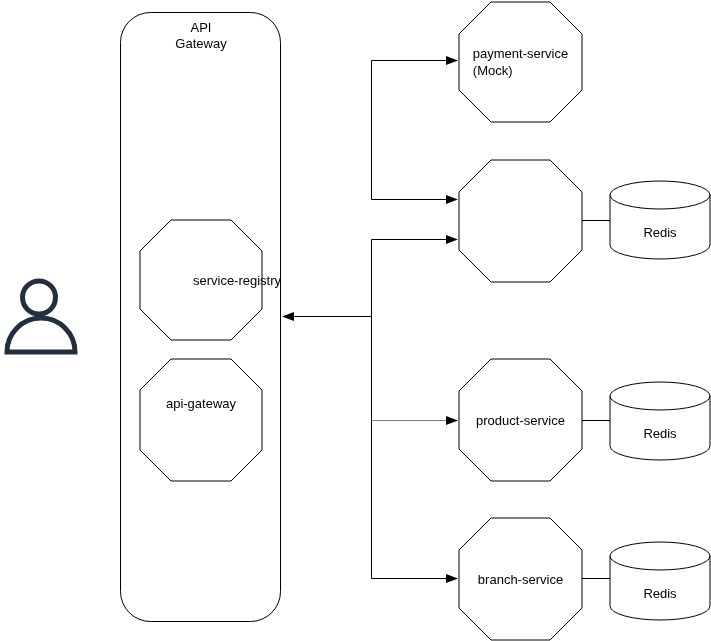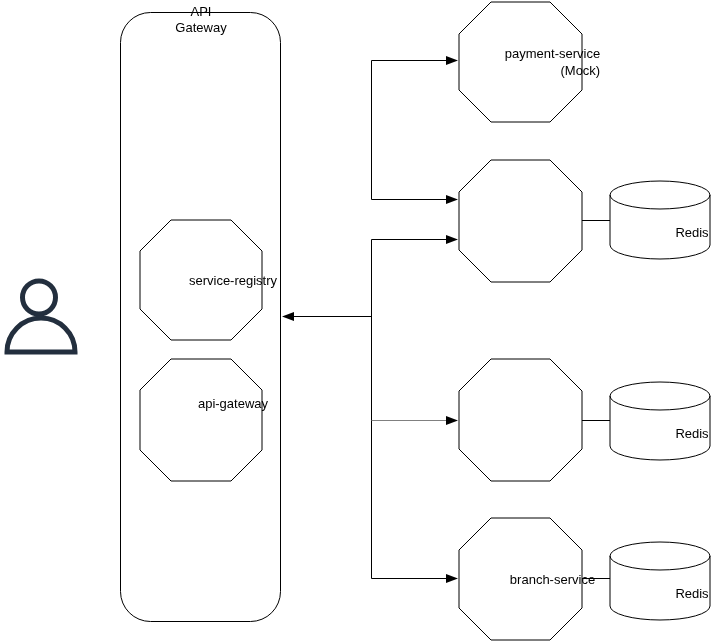--- a/index.html
+++ b/index.html
@@ -7,25 +7,24 @@
     position:relative;
     width:711px; height:641px;
     background:#ffffff;
     font-family:"Liberation Sans","DejaVu Sans",sans-serif;
     overflow:hidden;
   }
   .canvas svg { position:absolute; left:0; top:0; }
   .label {
     position:absolute;
     display:flex; align-items:center; justify-content:center;
-    text-align:right;
+    text-align:left;
     font-size:13px; line-height:17px; color:#000;
     white-space:pre-line;
     pointer-events:none;
-    margin-left:32px;
   }
   .title-label {
     position:absolute;
     text-align:center;
     font-size:13px; line-height:16px; color:#000;
     white-space:pre-line;
     pointer-events:none;
   }
 </style>
 </head>
@@ -82,31 +81,32 @@
         <path d="M 610,556 A 50 14 0 0 0 710,556" fill="none"></path>
       </g>
     </g>
 
     <g fill="none" stroke="#232F3E" stroke-width="5">
       <circle cx="39" cy="297.5" r="16.5"></circle>
       <path d="M 7,352 A 34 34 0 0 1 75,352 Z"></path>
     </g>
   </svg>
 
-  <div class="title-label" style="left:121px; top:4px; width:160px;">API
+  <div class="title-label" style="left:121px; top:20px; width:160px;">API
 Gateway</div>
 
-  <div class="label" style="left:140px; top:220px; width:122px; height:120px;">service-registry</div>
+  <div class="label" style="left:140px; top:220px; width:122px; height:120px;padding-left:36px;">service-registry</div>
 
   <div class="label" style="left:140px; top:359px; width:122px; height:88px;">api-gateway</div>
 
   <div class="label" style="left:459px; top:2px; width:123px; height:120px;">payment-service
 (Mock)</div>
 
 
+  <div class="label" style="left:459px; top:359px; width:123px; height:122px;">product-service</div>
 
   <div class="label" style="left:459px; top:518px; width:123px; height:122px;">branch-service</div>
 
   <div class="label" style="left:610px; top:205px; width:100px; height:54px;">Redis</div>
 
   <div class="label" style="left:610px; top:406px; width:100px; height:54px;">Redis</div>
 
   <div class="label" style="left:610px; top:566px; width:100px; height:54px;">Redis</div>
 
 </div>

